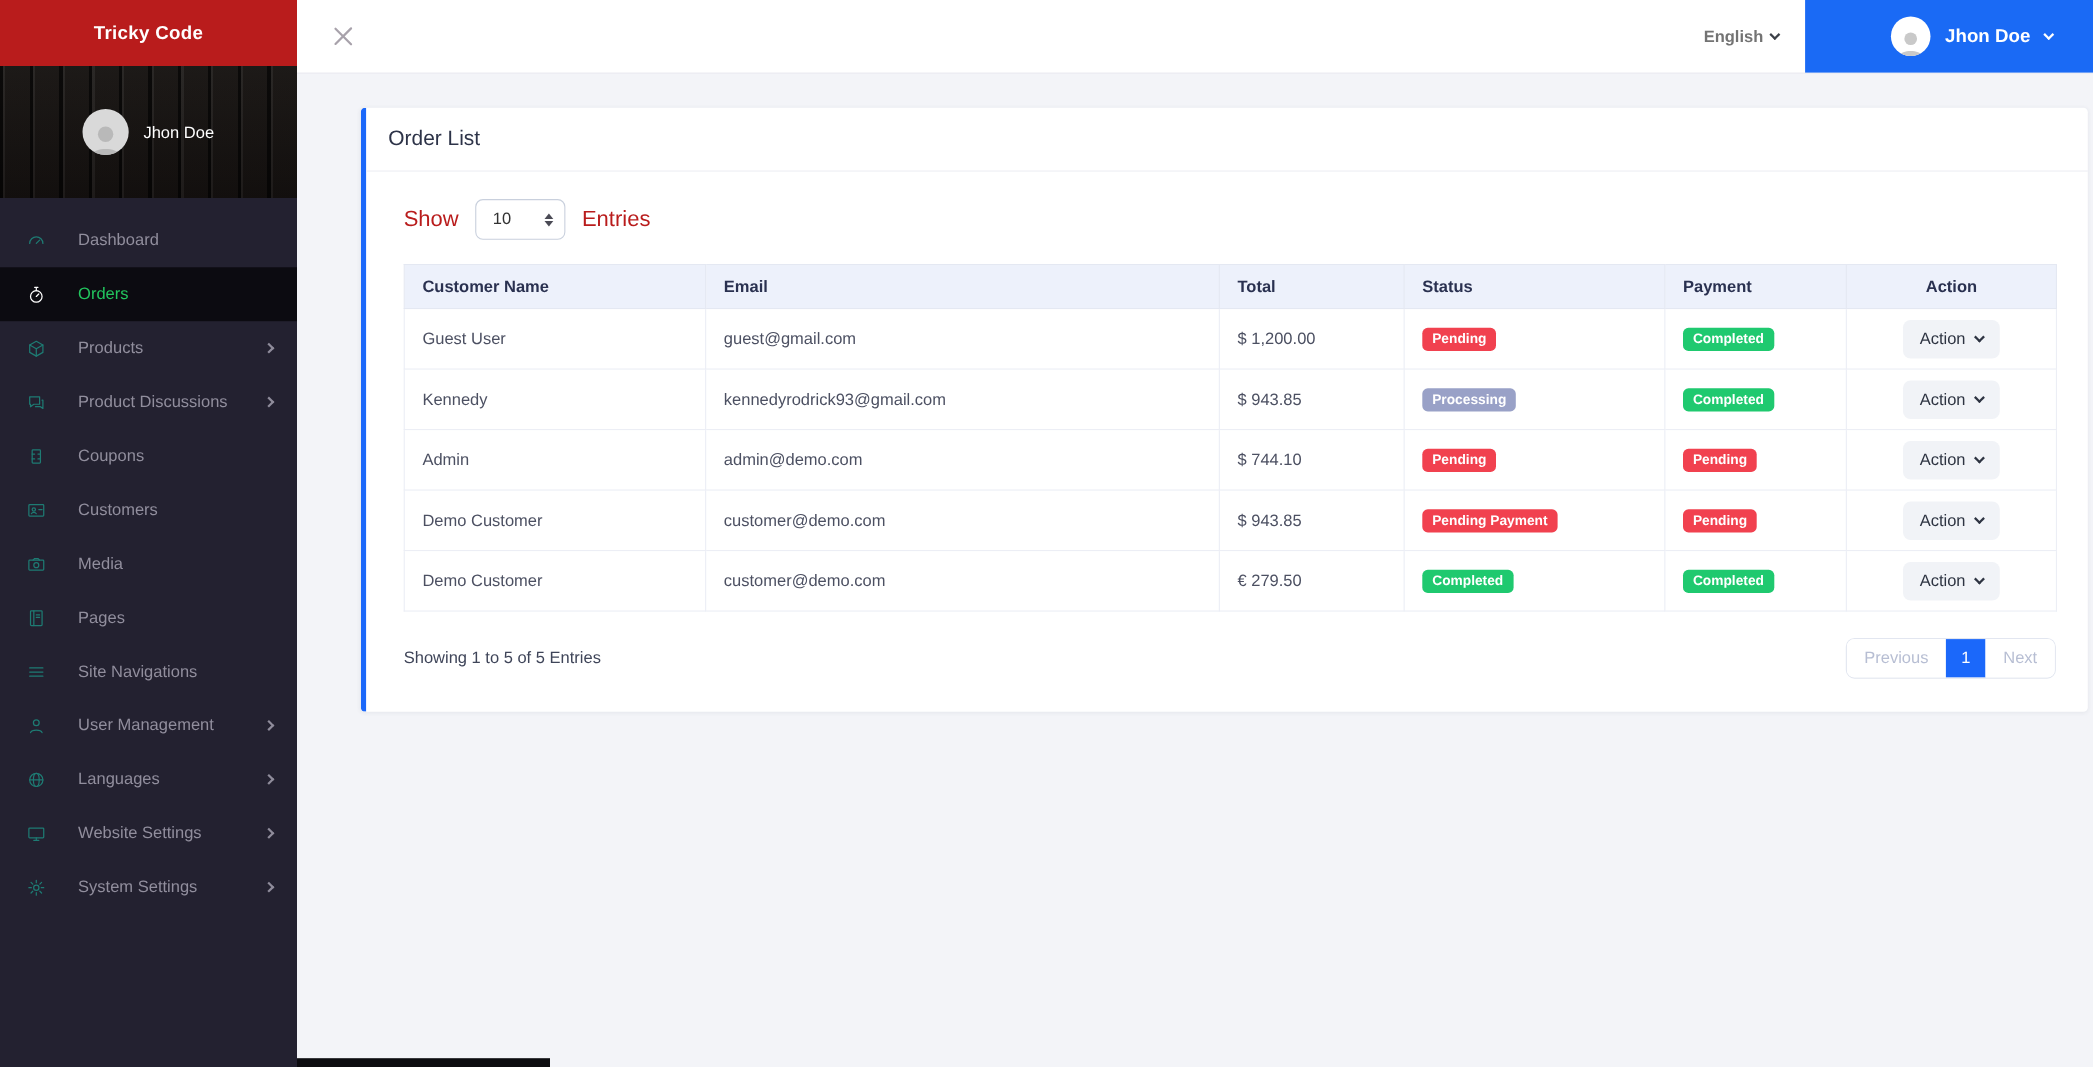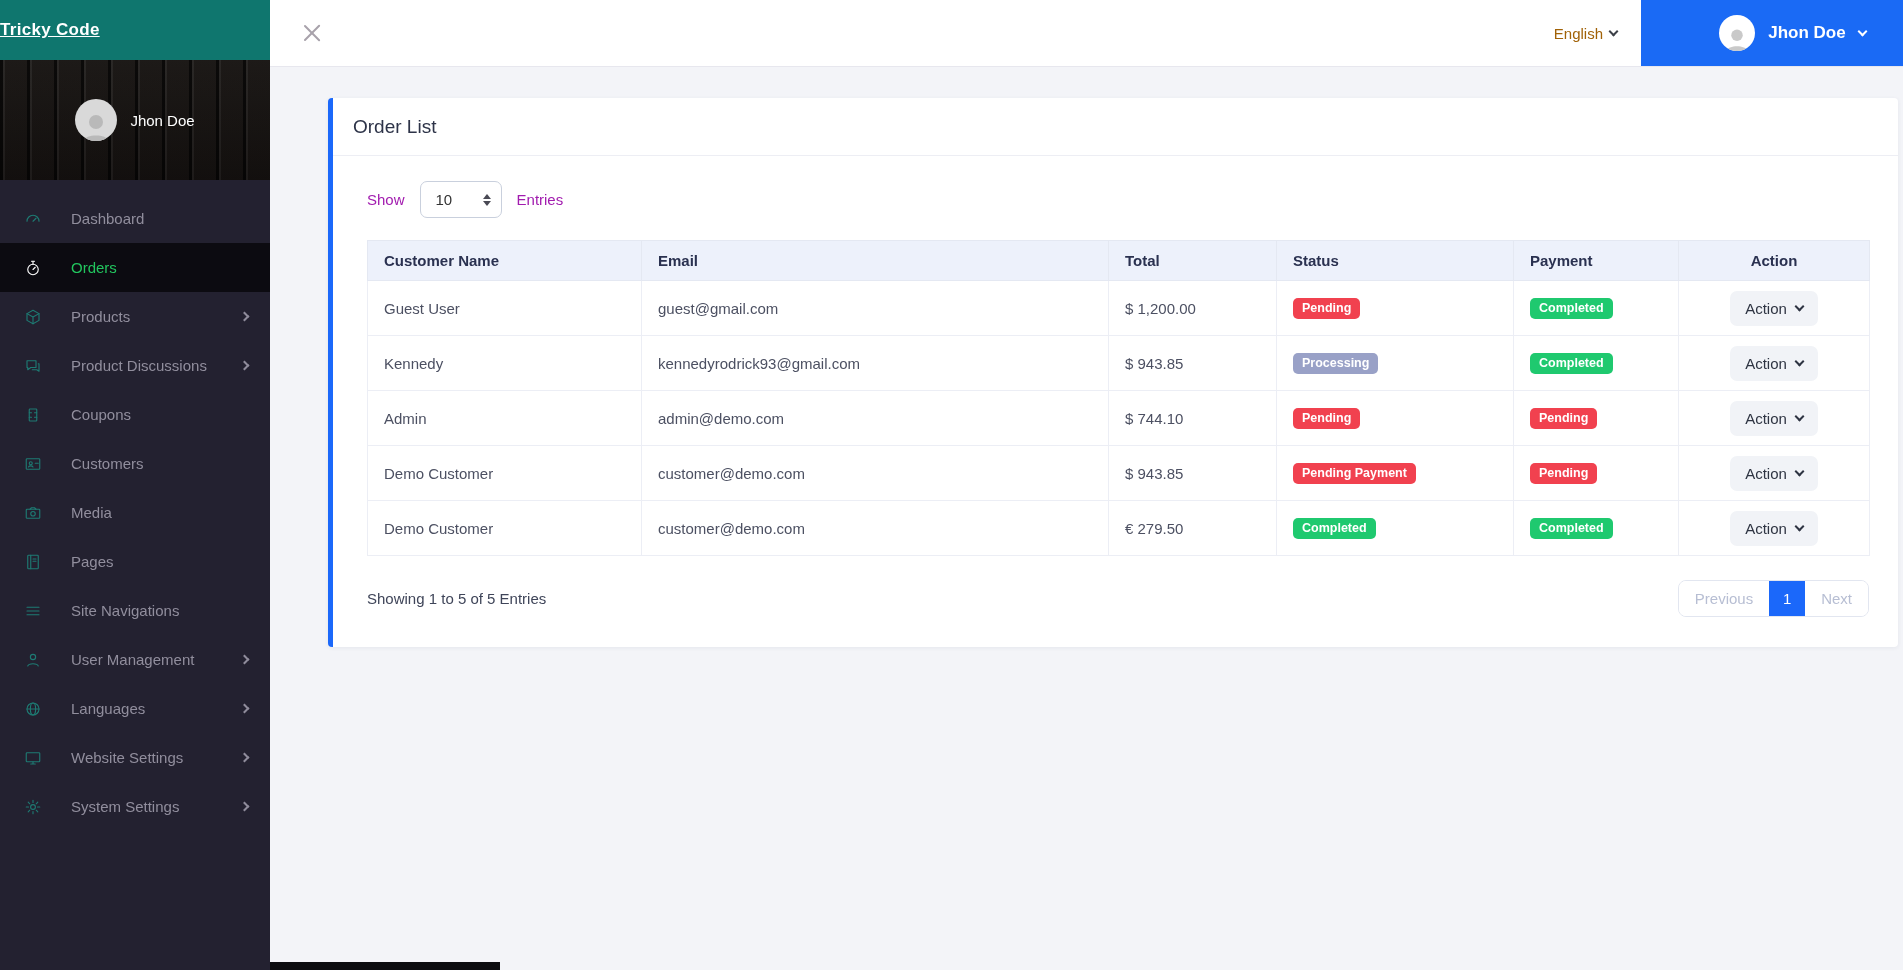--- a/index.html
+++ b/index.html
@@ -1,22 +1,22 @@
 <!DOCTYPE html>
 <html><head>
 <meta charset="utf-8">
 <style>
   * { margin:0; padding:0; box-sizing:border-box; }
   html,body { width:1903px; height:970px; overflow:hidden; font-family:"Liberation Sans", sans-serif; }
   body { display:flex; background:#f3f4f8; }
 
   
   .sidebar { width:270px; flex:0 0 270px; background:#232130; display:flex; flex-direction:column; position:relative; }
-  .brand { height:60px; background:#0f766e; color:#fff; display:flex; align-items:center; justify-content:flex-start;
-           font-size:17px; font-weight:700; letter-spacing:.3px;text-decoration:underline; }
+  .brand { height:60px; background:#b91c1c; color:#fff; display:flex; align-items:center; justify-content:center;
+           font-size:17px; font-weight:700; letter-spacing:.3px; }
   .userbox { height:120px; display:flex; align-items:center; justify-content:center; gap:13px;
              background-color:#151210;
              background-image:
                repeating-linear-gradient(90deg, rgba(0,0,0,.65) 0 3px, rgba(255,255,255,.05) 3px 5px, rgba(20,16,14,.25) 5px 27px),
                linear-gradient(#201d1b,#120f0e); }
   .userbox .avatar { width:42px; height:42px; border-radius:50%; background:#d9d9d9; display:flex; align-items:flex-end; justify-content:center; overflow:hidden; }
   .userbox .name { color:#fff; font-size:15px; }
   .menu { padding-top:14px; list-style:none; }
   .menu-item { height:49px; display:flex; align-items:center; gap:29px; padding:0 22px 0 24px;
                color:#918e9d; font-size:15px; cursor:pointer; }
@@ -27,38 +27,38 @@
   .bottom-bar { position:absolute; left:270px; bottom:0; width:230px; height:8px; background:#0c0c10; }
 
   
   .main { flex:1; display:flex; flex-direction:column; }
   .topbar { height:67px; background:#fff; border-bottom:1px solid #e7e7ee; display:flex; align-items:center; flex:0 0 67px; }
   .close-btn { margin-left:30px; width:24px; height:24px; position:relative; cursor:pointer; background:none; border:none; }
   .close-btn::before,.close-btn::after { content:''; position:absolute; left:11px; top:1px; width:2.4px; height:22px; background:#a8a2ab; border-radius:2px; }
   .close-btn::before { transform:rotate(45deg); }
   .close-btn::after { transform:rotate(-45deg); }
   .top-spacer { flex:1; }
-  .lang { display:flex; align-items:center; gap:7px; font-size:15px; color:#a16207; margin-right:24px; cursor:pointer; }
+  .lang { display:flex; align-items:center; gap:7px; font-size:15px; color:#737373; margin-right:24px; cursor:pointer;font-weight:bold; }
   .chev-d { width:7px; height:7px; border-right:2px solid #3c4048; border-bottom:2px solid #3c4048; transform:rotate(45deg); margin-top:-4px; }
   .userblock { width:303px; height:100%; background:#1a6af5; display:flex; align-items:center; justify-content:center; gap:13px; cursor:pointer; }
   .userblock .avatar { width:36px; height:36px; border-radius:50%; background:#fff; display:flex; align-items:flex-end; justify-content:center; overflow:hidden; }
   .userblock .name { color:#fff; font-size:17px; font-weight:700; }
   .userblock .chev-d { border-color:#fff; border-width:0 2.5px 2.5px 0; border-style:solid; margin-top:-3px; }
 
   
   .content { flex:1; overflow:hidden;padding-left:44px; }
   .card { margin:31px 46px 0 14px; background:#fff; border-left:5px solid #1b68fa; border-radius:4px;
           box-shadow:0 1px 4px rgba(40,50,80,.07); }
   .card-header { padding:18px 20px 17px; border-bottom:1px solid #edeef4; }
   .card-title { font-size:19px; color:#2d3348; font-weight:400; }
   .card-body { padding:25px 28px 30px 34px; }
 
   .controls { display:flex; align-items:center; justify-content:space-between; margin-bottom:22px; }
   .controls-left { display:flex; align-items:center; gap:15px; }
-  .ctl-label { font-size:15px; color:#a21caf; }
+  .ctl-label { font-size:20px; color:#b91c1c; }
   .fake-select { width:82px; height:37px; border:1px solid #c9d0dd; border-radius:7px; display:flex; align-items:center;
                  justify-content:space-between; padding:0 10px 0 15px; font-size:15px; color:#333; cursor:pointer; background:#fff; }
   .arrs { display:flex; flex-direction:column; gap:2px; }
   .arrs i { width:0; height:0; border-left:4px solid transparent; border-right:4px solid transparent; }
   .arrs .up { border-bottom:5px solid #4a4a55; }
   .arrs .down { border-top:5px solid #4a4a55; }
   .controls-right { display:flex; align-items:center; gap:12px; }
   .search-input { width:196px; height:34px; border:1px solid #cdd3df; border-radius:4px; padding:0 10px; font-size:15px; color:#333; outline:none; }
 
   table { border-collapse:collapse; width:1502px; table-layout:fixed; }

